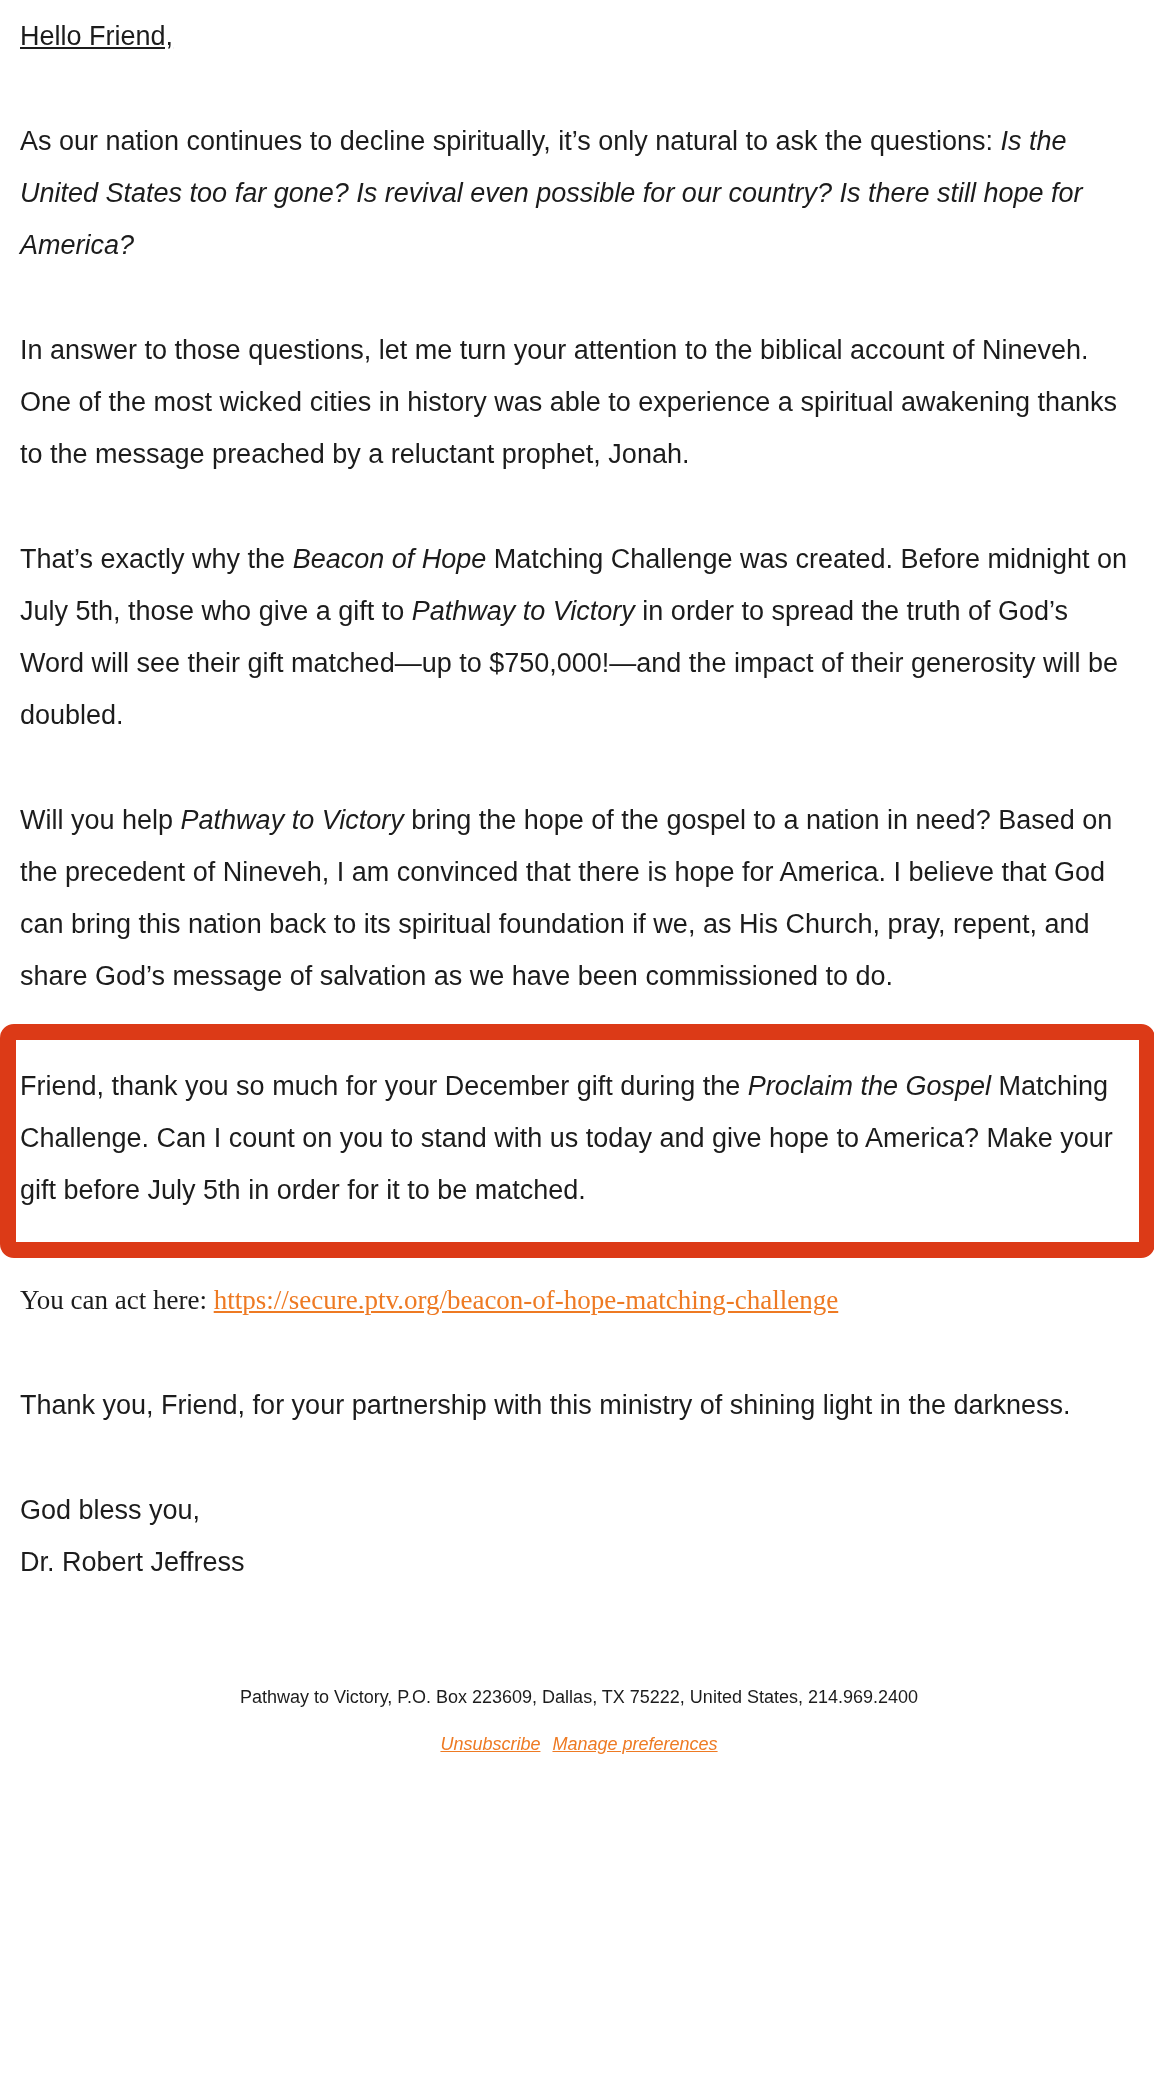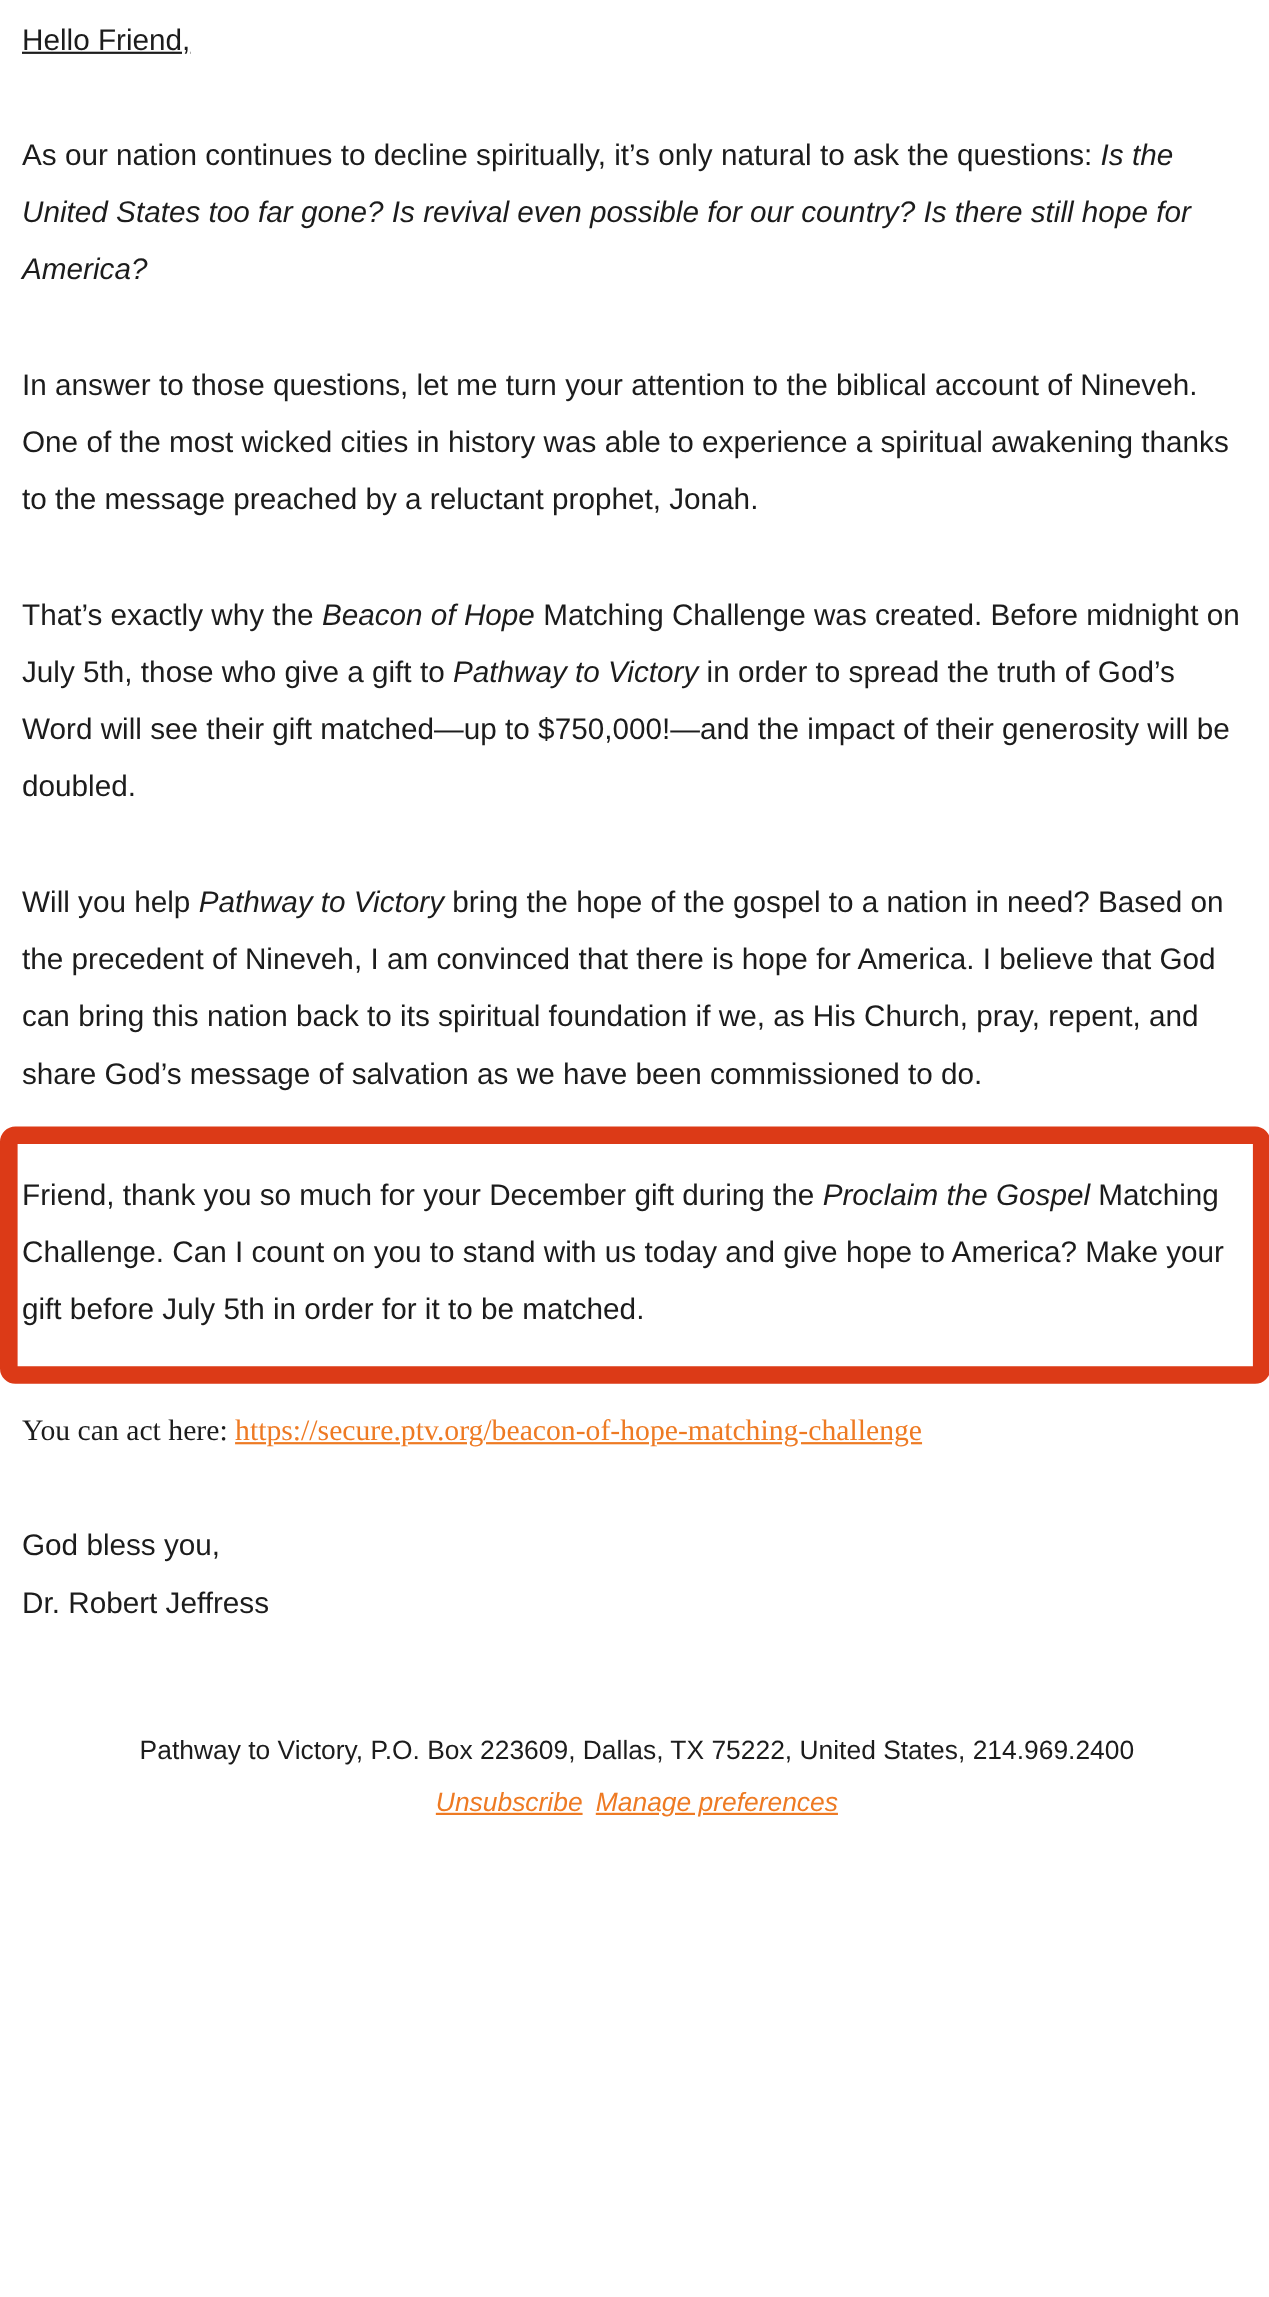--- a/index.html
+++ b/index.html
@@ -30,21 +30,21 @@
   a.link {
     color: var(--accent-orange, #ee7a23);
     text-decoration: underline;
     cursor: pointer;
     word-break: break-all;
   }
   .closing-block p { margin: 53px 0 0 0; }
   .footer {
     margin-top: 95px;
     text-align: center;
-    font-size: 24px;
+    font-size: 18px;
     line-height: 28px;
   }
   .footer .address { margin: 0 0 19px 0; }
   .footer .links { margin: 0; }
   .footer a.link { margin: 0 6px; word-break: normal; font-style: italic; }
 </style>
 </head>
 <body>
 
 <div class="email">
@@ -59,20 +59,21 @@
   <p><span>That’s exactly why the </span><em>Beacon of Hope</em><span> Matching Challenge was created. Before midnight on July 5th, those who give a gift to </span><em>Pathway to Victory</em><span> in order to spread the truth of God’s Word will see their gift matched—up to $750,000!—and the impact of their generosity will be doubled.</span></p>
 
   <p><span>Will you help </span><em>Pathway to Victory</em><span> bring the hope of the gospel to a nation in need? Based on the precedent of Nineveh, I am convinced that there is hope for America. I believe that God can bring this nation back to its spiritual foundation if we, as His Church, pray, repent, and share God’s message of salvation as we have been commissioned to do.</span></p>
 
   <div class="highlight-box">
     <p><span>Friend, thank you so much for your December gift during the </span><em>Proclaim the Gospel</em><span> Matching Challenge. Can I count on you to stand with us today and give hope to America? Make your gift before July 5th in order for it to be matched.</span></p>
   </div>
 
   <p class="after-box"><span>You can act here: </span><a class="link">https://secure.ptv.org/beacon-of-hope-matching-challenge</a></p>
 
+  <p>Thank you, Friend, for your partnership with this ministry of shining light in the darkness.</p>
 
   <div class="closing-block">
     <p>God bless you,</p>
     <p style="margin-top:0">Dr. Robert Jeffress</p>
   </div>
 
   <div class="footer">
     <p class="address">Pathway to Victory, P.O. Box 223609, Dallas, TX 75222, United States, 214.969.2400</p>
     <p class="links"><a class="link">Unsubscribe</a><a class="link">Manage preferences</a></p>
   </div>

